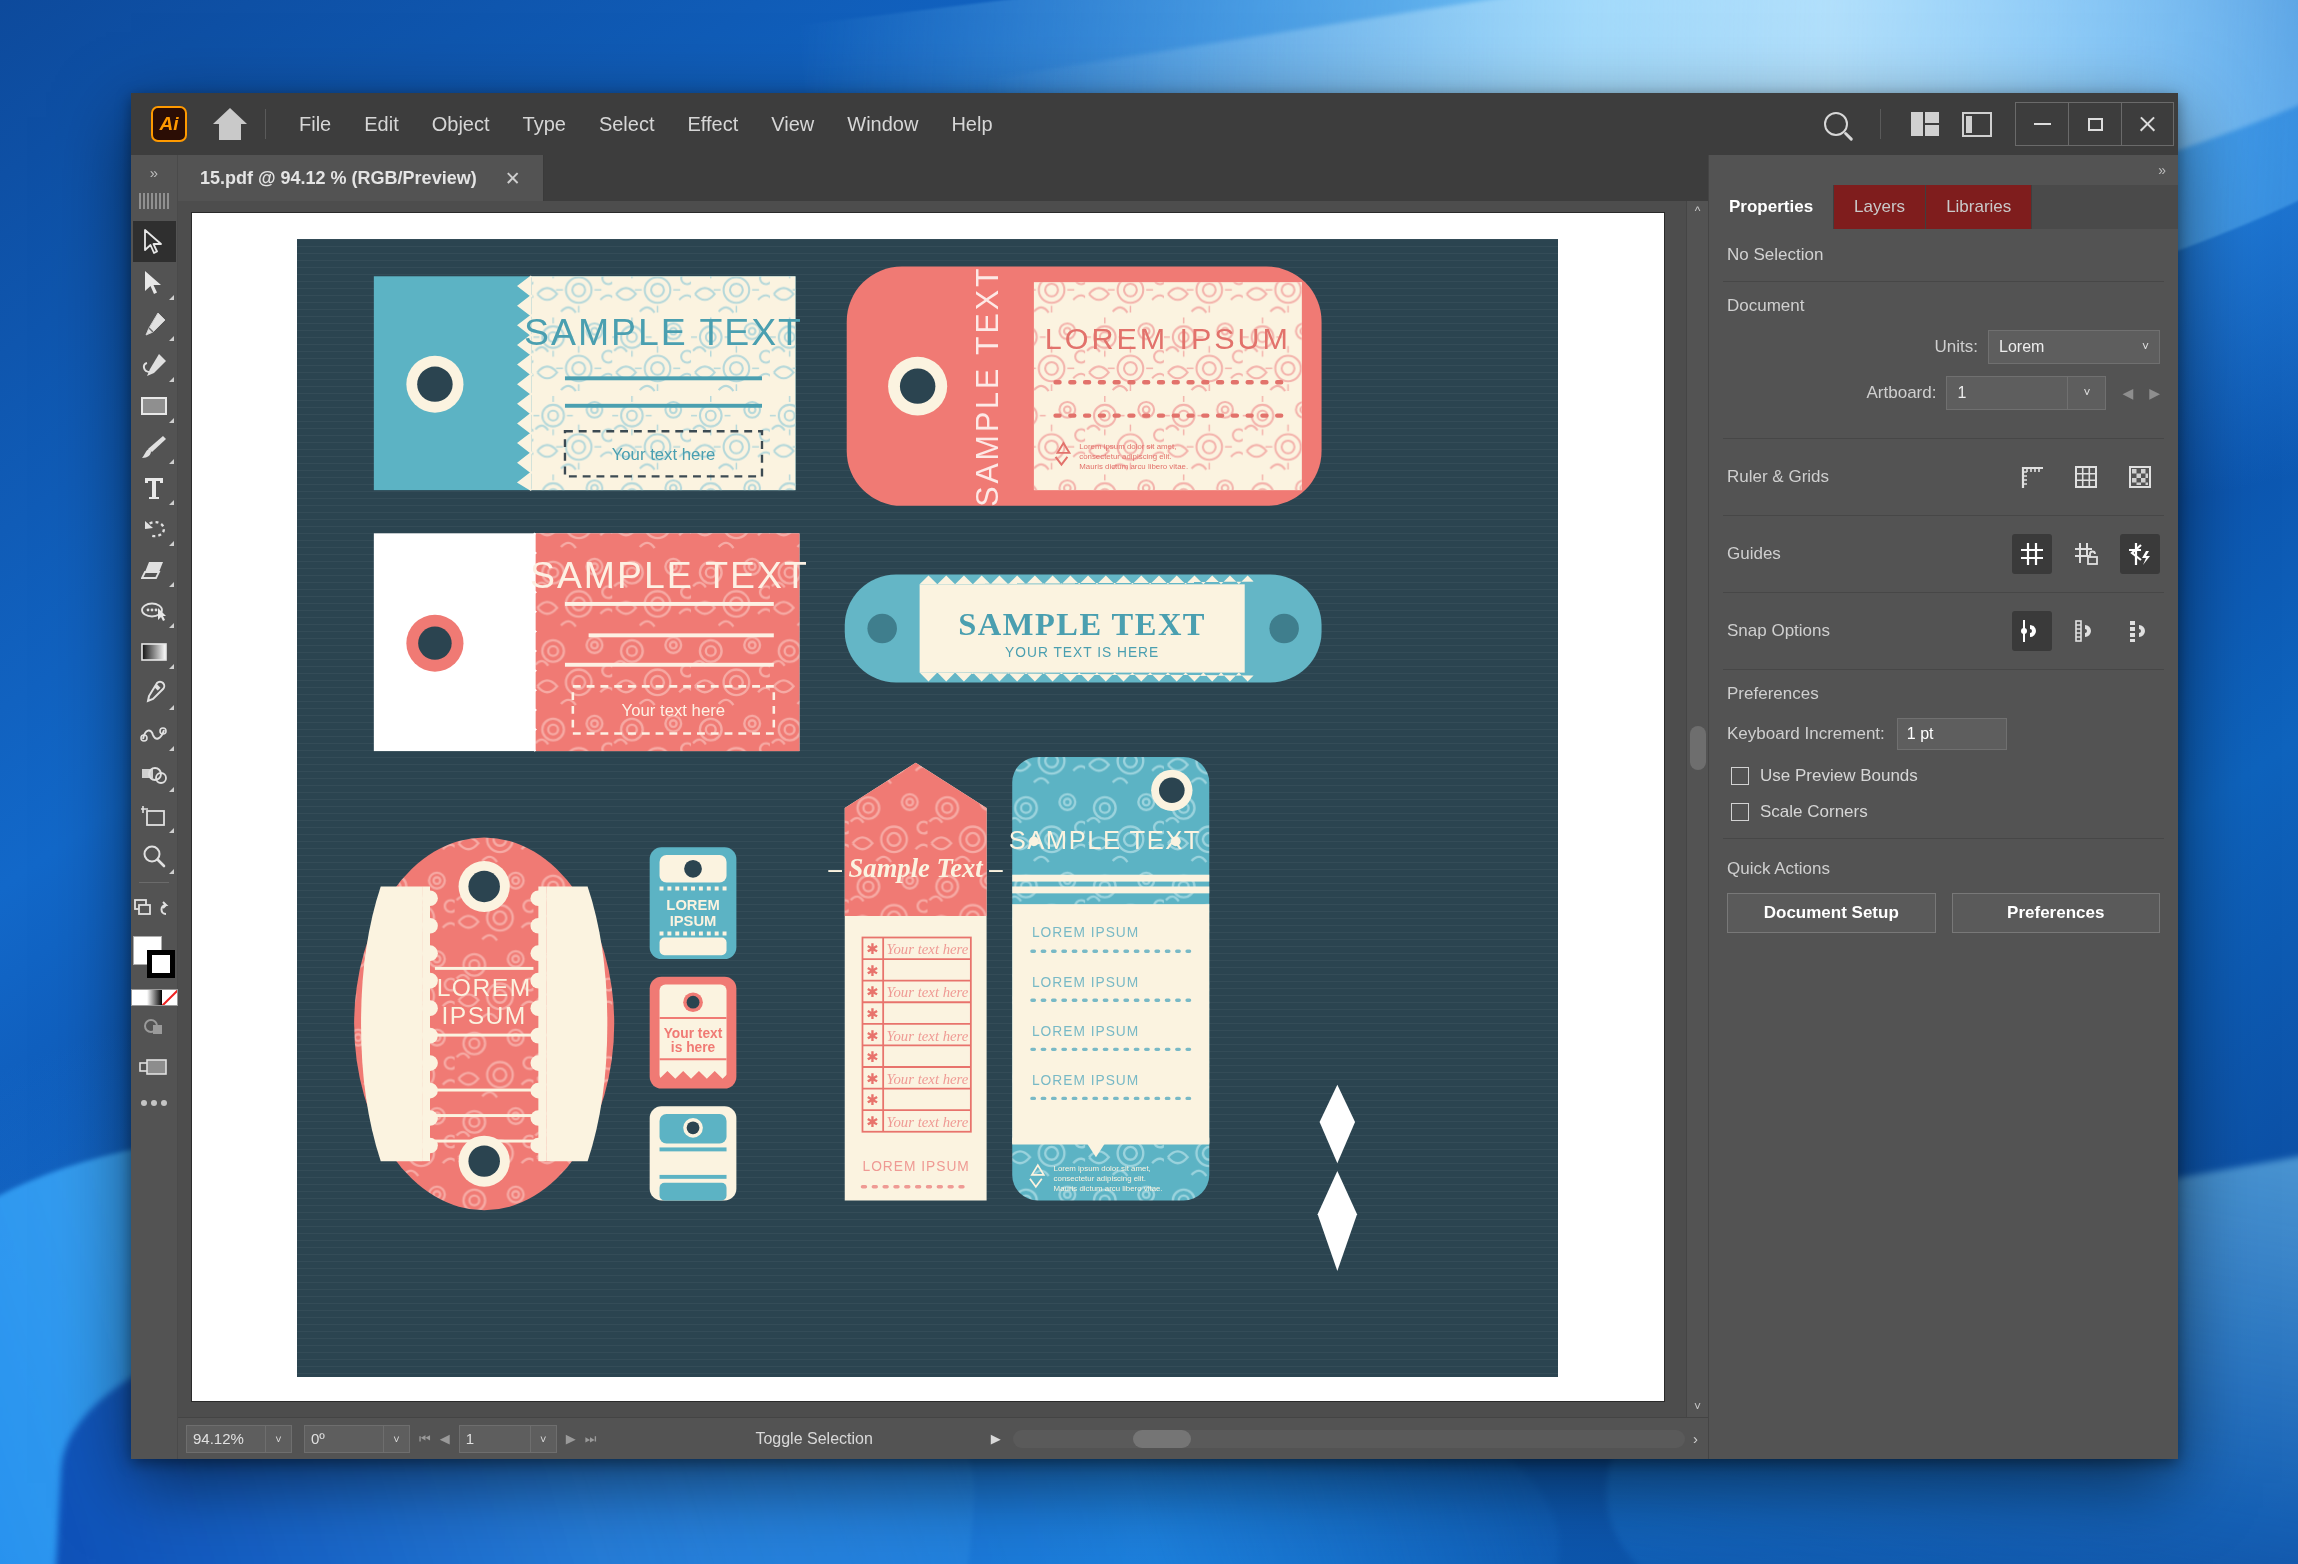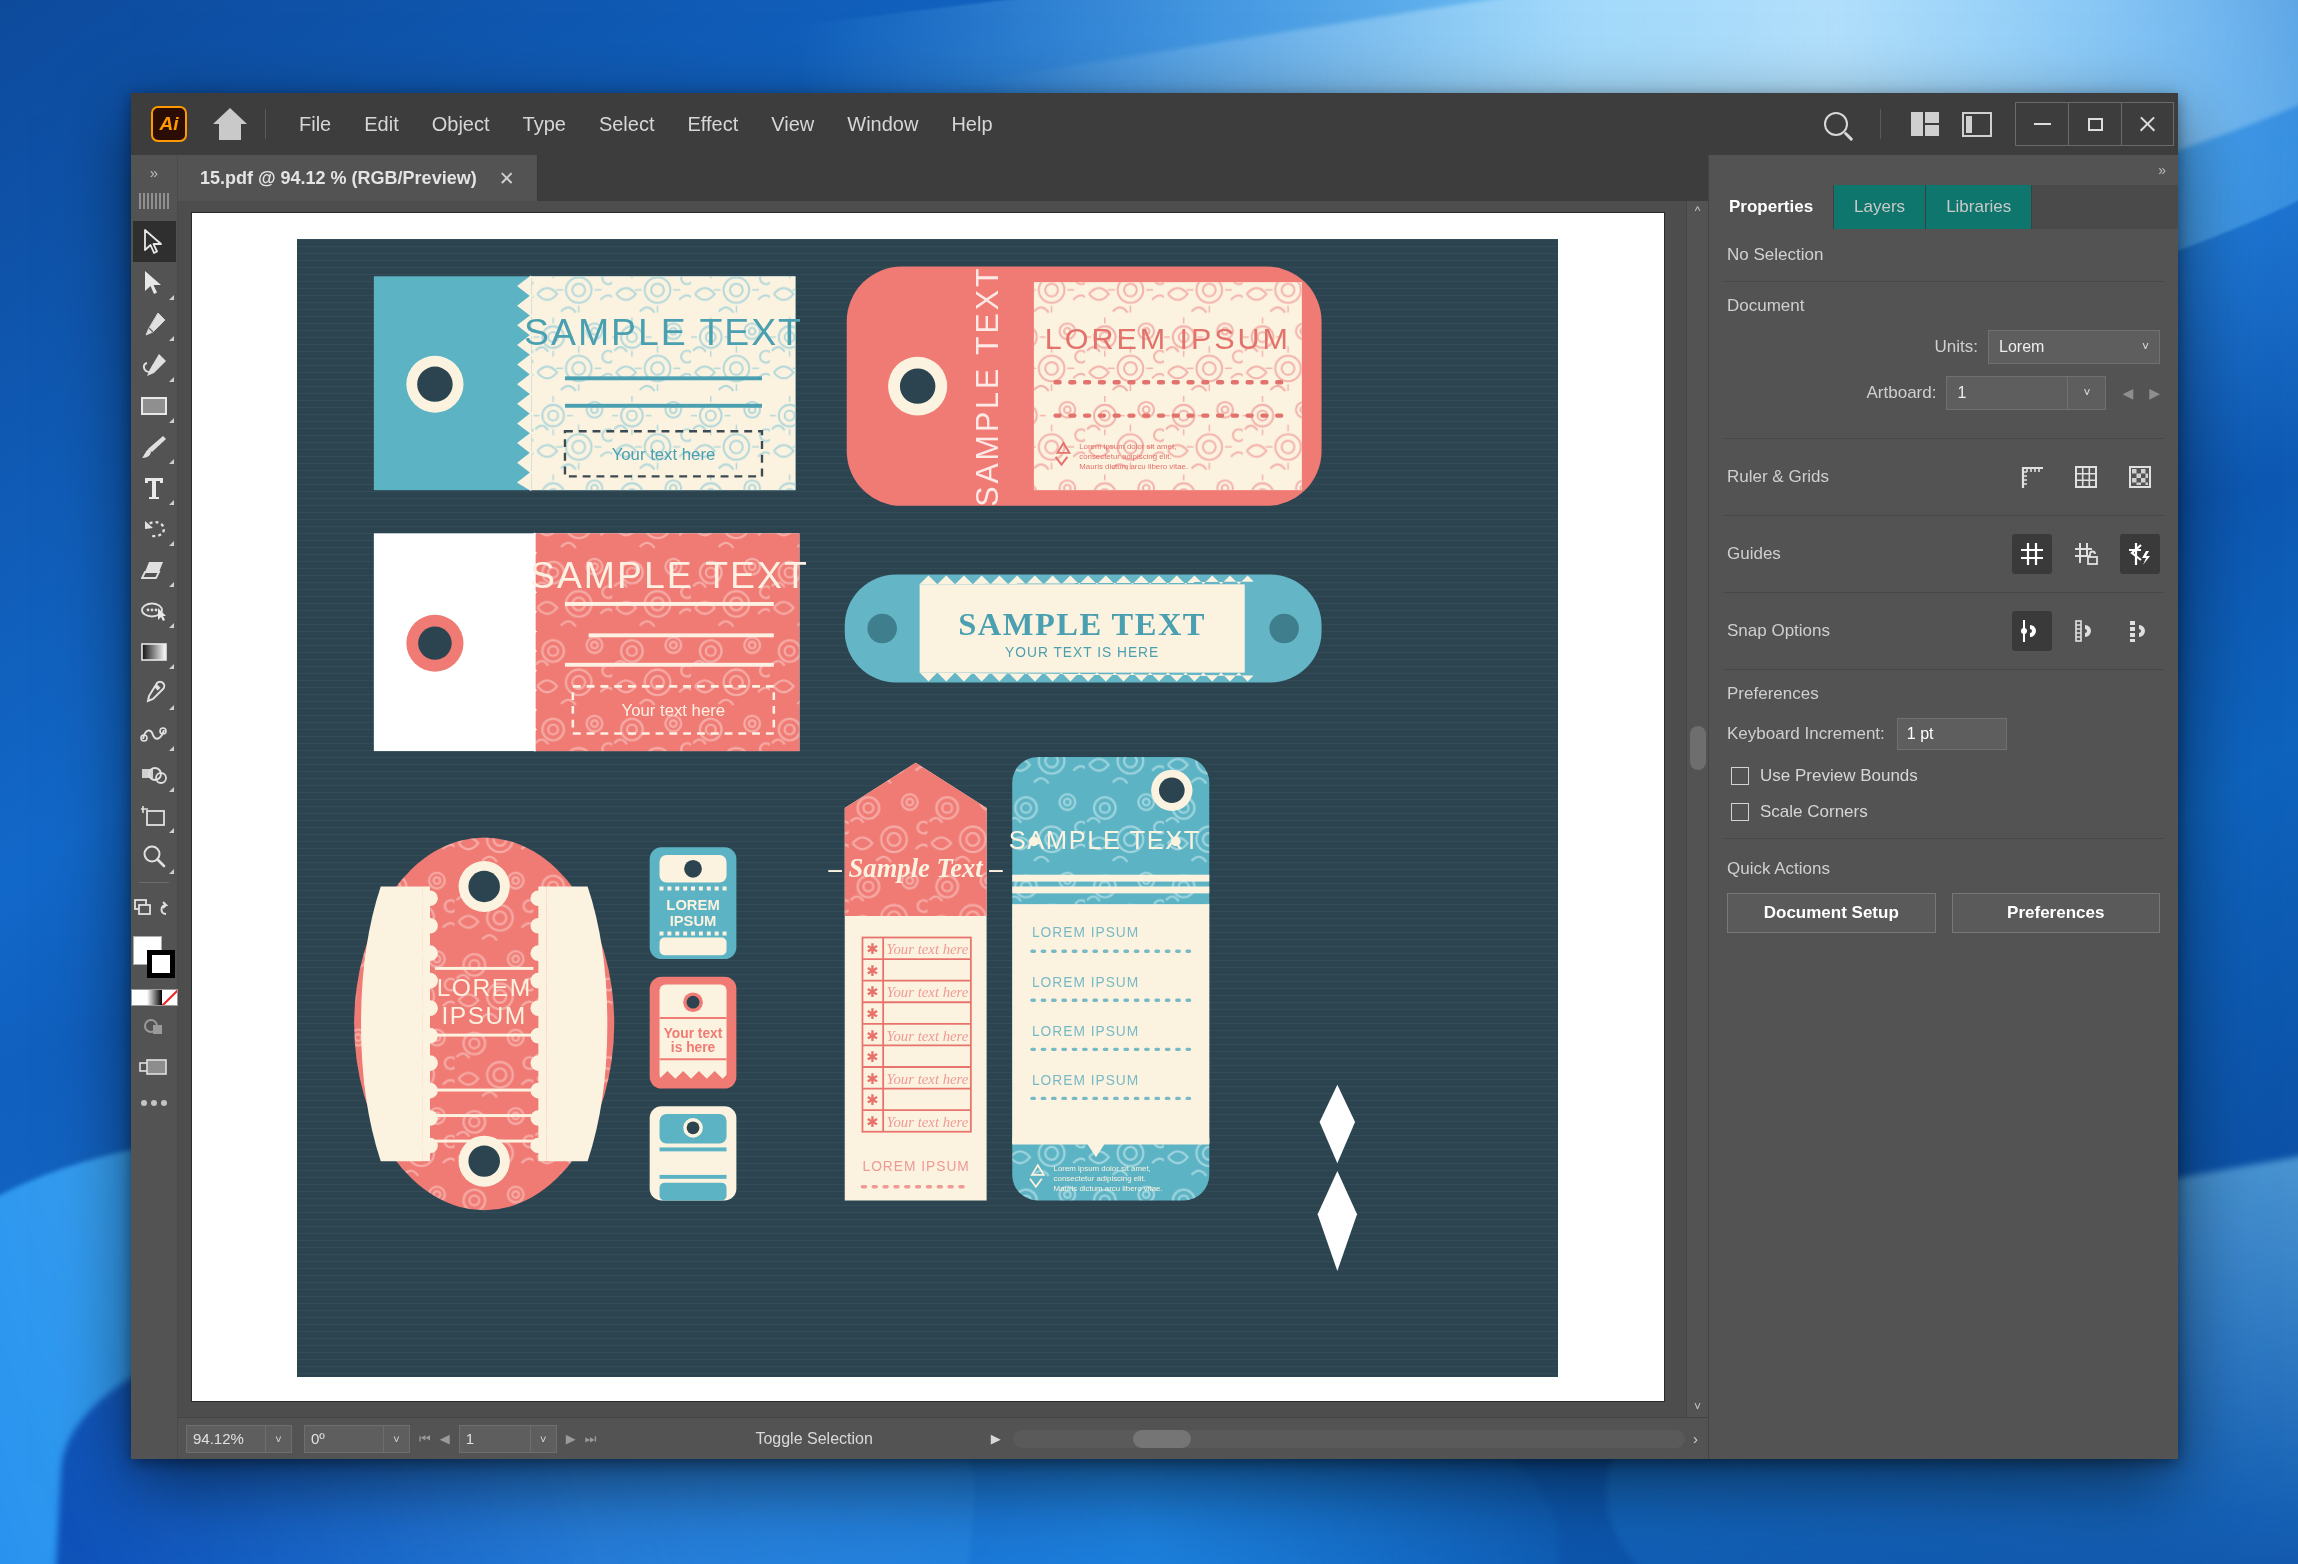--- a/index.html
+++ b/index.html
@@ -116,21 +116,21 @@
   .ms.grad { background: linear-gradient(90deg,#fff,#000); }
   .ms.none { background:#fff; position: relative; overflow:hidden; }
   .ms.none::after { content:""; position:absolute; left:-3px; top:6px; width:24px; height:2px; background:#e22; transform: rotate(-45deg); }
   .rail-dots { display:flex; gap: 4px; margin-top: 12px; }
   .rail-dots i { width:6px; height:6px; border-radius:50%; background:#c4c4c4; display:block; }
 
   
   .center-col { flex: 1; display: flex; flex-direction: column; min-width: 0; background: #4d4d4d; }
   .tabbar { height: 46px; background: #3d3d3d; display:flex; align-items:flex-end; flex: 0 0 46px; }
   .doc-tab {
-    background: #535353; height: 46px; display:flex; align-items:center; gap: 18px;
+    background: #535353; height: 46px; display:flex; align-items:center; gap: 24px;
     padding: 0 18px 0 22px; border-right: 1px solid #3a3a3a;
   }
   .doc-tab .title { color: #e4e4e4; font-size: 18px; font-weight: bold; white-space: nowrap; }
   .tab-close { color:#cfcfcf; font-size: 19px; line-height: 1; padding: 2px 4px; }
 
   .canvas-area { flex: 1; display: flex; min-height: 0; position: relative; background: #4d4d4d; }
   .canvas-scroll { flex: 1; position: relative; overflow: hidden; background: #4d4d4d; padding: 14px 0 0 14px; }
   .artboard-sheet {
     position:absolute; left: 14px; top: 12px; right: 22px; bottom: 16px;
     background: #ffffff; box-shadow: 0 0 0 1px #2a2a2a;
@@ -163,21 +163,21 @@
   .hscroll { flex:1; height: 18px; background:#5a5a5a; margin: 0 8px 0 12px; position: relative; border-radius: 9px; }
   .hs-thumb { position:absolute; left: 120px; top:0; width: 58px; height:18px; border-radius:9px; background:#757575; }
   .sb-end { color:#cfcfcf; font-size: 15px; padding-right: 10px; }
 
   
   .right-panel { width: 470px; background: #535353; flex: 0 0 470px; display:flex; flex-direction:column;
     border-left: 1px solid #454545; }
   .rp-expand { height: 30px; display:flex; align-items:center; justify-content:flex-end; padding-right:12px;
     color:#bdbdbd; font-size:14px; }
   .rp-tabs { display:flex; height: 44px; background:#4a4a4a; }
-  .rp-tab { padding: 0 20px; display:flex; align-items:center; color:#c9c9c9; font-size:17px; background:#0f766e;
+  .rp-tab { padding: 0 20px; display:flex; align-items:center; color:#c9c9c9; font-size:17px; background:#7f1d1d;
     border-right:1px solid #3f3f3f; }
   .rp-tab.active { background:#535353; color:#fff; font-weight: bold; }
   .rp-row-title { color:#d2d2d2; font-size:17px; padding: 16px 0 16px 18px; }
   .rp-divider { height:1px; background:#474747; margin: 0 14px; }
   .rp-section { padding: 14px 18px 16px 18px; }
   .rp-section-label { color:#cfcfcf; font-size:17px; margin-bottom: 14px; }
   .form-row { display:flex; align-items:center; justify-content:flex-end; gap: 10px; margin-bottom: 12px; }
   .form-label { color:#cfcfcf; font-size:17px; }
   .select-box {
     width: 172px; height: 34px; background:#5e5e5e; border:1px solid #707070; color:#ededed;

